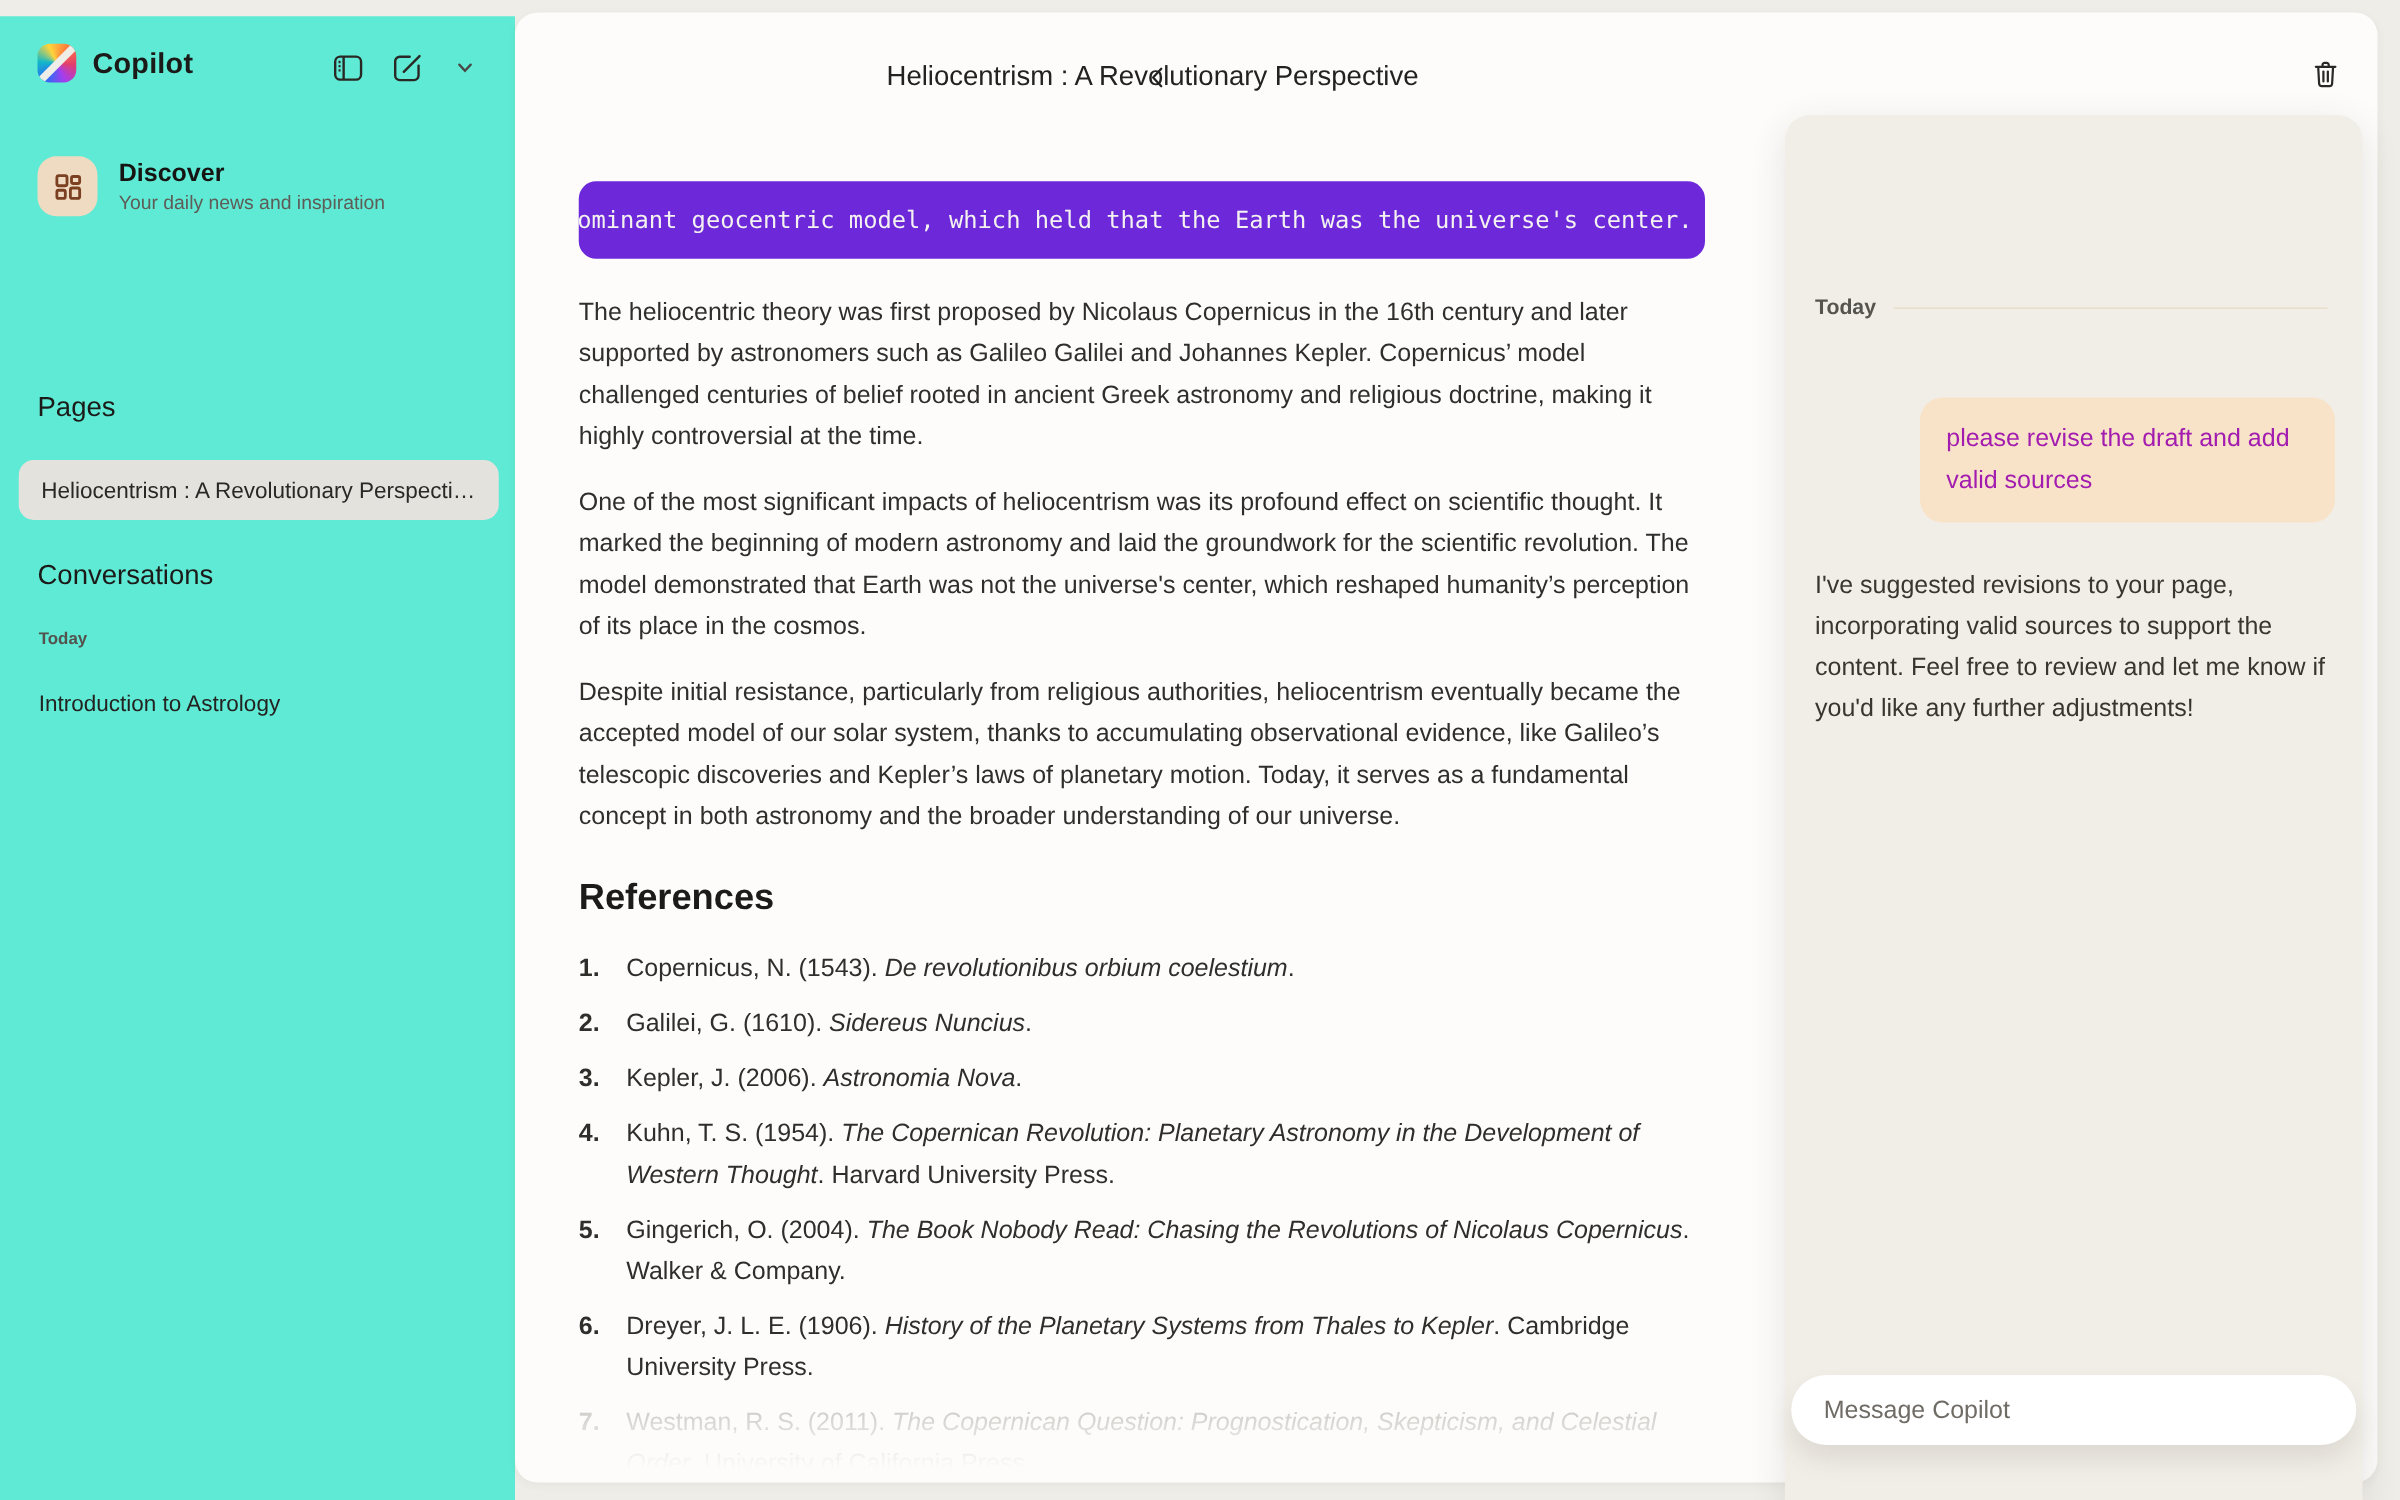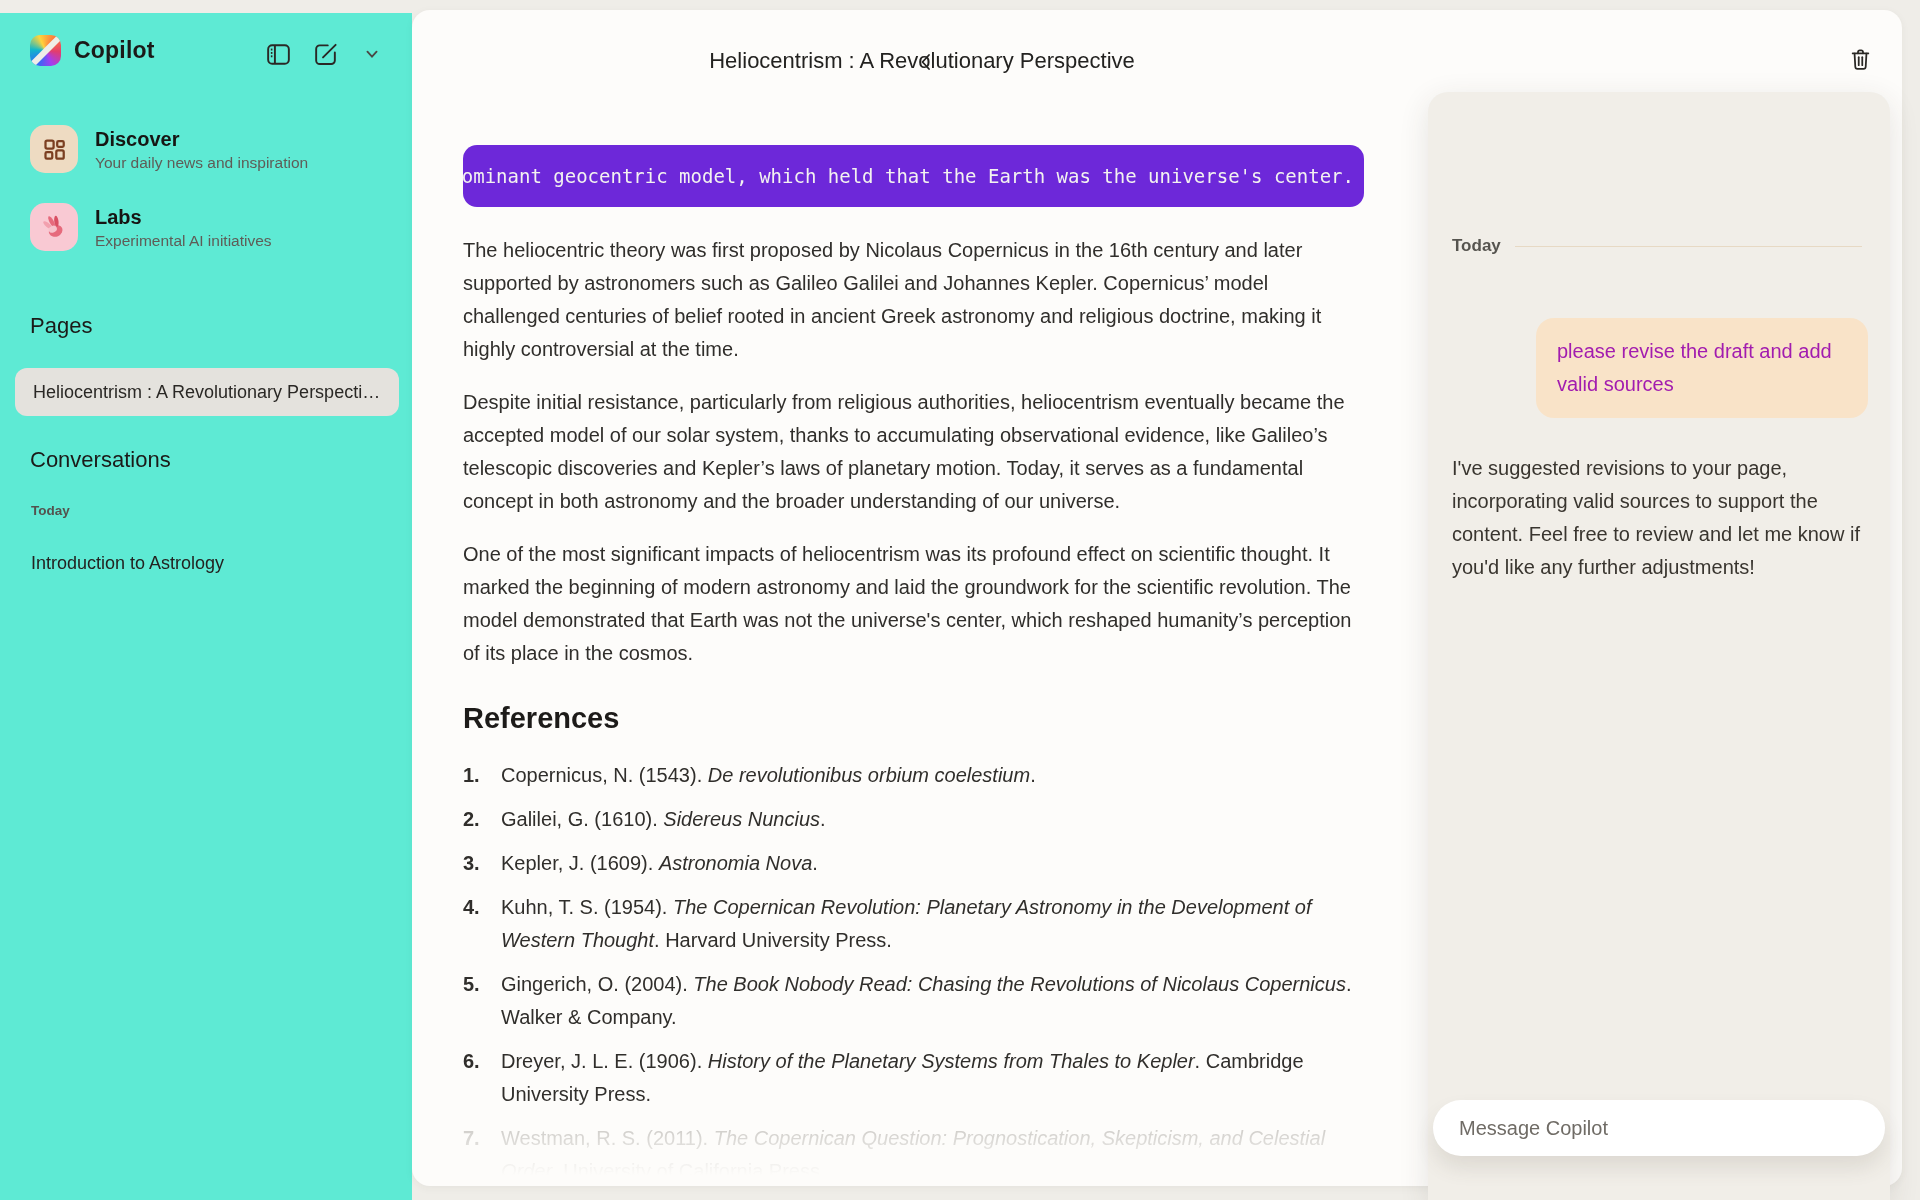--- a/index.html
+++ b/index.html
@@ -126,37 +126,20 @@
         <rect x="4" y="14.4" width="6" height="5.8" rx="1.2"></rect>
         <rect x="13.6" y="12.8" width="6.6" height="7.4" rx="1.4"></rect>
       </svg>
     </div>
     <div>
       <div class="nav-title">Discover</div>
       <div class="nav-sub">Your daily news and inspiration</div>
     </div>
   </div>
 
-  <div class="nav-item labs">
-    <div class="nav-icon labs-bg">
-      <svg width="30" height="30" viewBox="0 0 24 24">
-        <g transform="rotate(-24 12 12)">
-          <ellipse cx="12" cy="15.4" rx="5.6" ry="4.6" fill="#e66a7c"></ellipse>
-          <ellipse cx="8" cy="8.6" rx="1.7" ry="4.4" fill="#f2a0ae" transform="rotate(-26 8 8.6)"></ellipse>
-          <ellipse cx="12" cy="7.4" rx="1.7" ry="5" fill="#e66a7c" transform="rotate(-4 12 7.4)"></ellipse>
-          <ellipse cx="15.6" cy="8.6" rx="1.7" ry="4.4" fill="#d94f63" transform="rotate(16 15.6 8.6)"></ellipse>
-          <ellipse cx="10.4" cy="13.2" rx="3.4" ry="2.6" fill="#f6c3cc"></ellipse>
-        </g>
-      </svg>
-    </div>
-    <div>
-      <div class="nav-title">Labs</div>
-      <div class="nav-sub">Experimental AI initiatives</div>
-    </div>
-  </div>
 
   <div class="side-heading pages-heading">Pages</div>
 
   <div class="page-pill">
     <span>Heliocentrism : A Revolutionary Perspective</span>
   </div>
 
   <div class="side-heading conv-heading">Conversations</div>
 
   <div class="group-label">Today</div>
@@ -187,36 +170,36 @@
       </span>
     </div>
   </div>
 
   <div class="code-block">
     <code>ominant geocentric model, which held that the Earth was the universe's center.</code>
   </div>
 
   <div class="doc-body">
     <p>The heliocentric theory was first proposed by Nicolaus Copernicus in the 16th century and later supported by astronomers such as Galileo Galilei and Johannes Kepler. Copernicus’ model challenged centuries of belief rooted in ancient Greek astronomy and religious doctrine, making it highly controversial at the time.</p>
+    <p>One of the most significant impacts of heliocentrism was its profound effect on scientific thought. It marked the beginning of modern astronomy and laid the groundwork for the scientific revolution. The model demonstrated that Earth was not the universe's center, which reshaped humanity’s perception of its place in the cosmos.</p>
     <p>Despite initial resistance, particularly from religious authorities, heliocentrism eventually became the accepted model of our solar system, thanks to accumulating observational evidence, like Galileo’s telescopic discoveries and Kepler’s laws of planetary motion. Today, it serves as a fundamental concept in both astronomy and the broader understanding of our universe.</p>
-    <p>One of the most significant impacts of heliocentrism was its profound effect on scientific thought. It marked the beginning of modern astronomy and laid the groundwork for the scientific revolution. The model demonstrated that Earth was not the universe's center, which reshaped humanity’s perception of its place in the cosmos.</p>
 
     <div class="refs-heading">References</div>
 
     <div class="ref-row">
       <span class="ref-num">1.</span>
       <span><span>Copernicus, N. (1543). </span><em>De revolutionibus orbium coelestium</em><span>.</span></span>
     </div>
     <div class="ref-row">
       <span class="ref-num">2.</span>
       <span><span>Galilei, G. (1610). </span><em>Sidereus Nuncius</em><span>.</span></span>
     </div>
     <div class="ref-row">
       <span class="ref-num">3.</span>
-      <span><span>Kepler, J. (1609). </span><em>Astronomia Nova</em><span>.</span></span>
+      <span><span>Kepler, J. (2006). </span><em>Astronomia Nova</em><span>.</span></span>
     </div>
     <div class="ref-row">
       <span class="ref-num">4.</span>
       <span><span>Kuhn, T. S. (1954). </span><em>The Copernican Revolution: Planetary Astronomy in the Development of Western Thought</em><span>. Harvard University Press.</span></span>
     </div>
     <div class="ref-row">
       <span class="ref-num">5.</span>
       <span><span>Gingerich, O. (2004). </span><em>The Book Nobody Read: Chasing the Revolutions of Nicolaus Copernicus</em><span>. Walker &amp; Company.</span></span>
     </div>
     <div class="ref-row">

